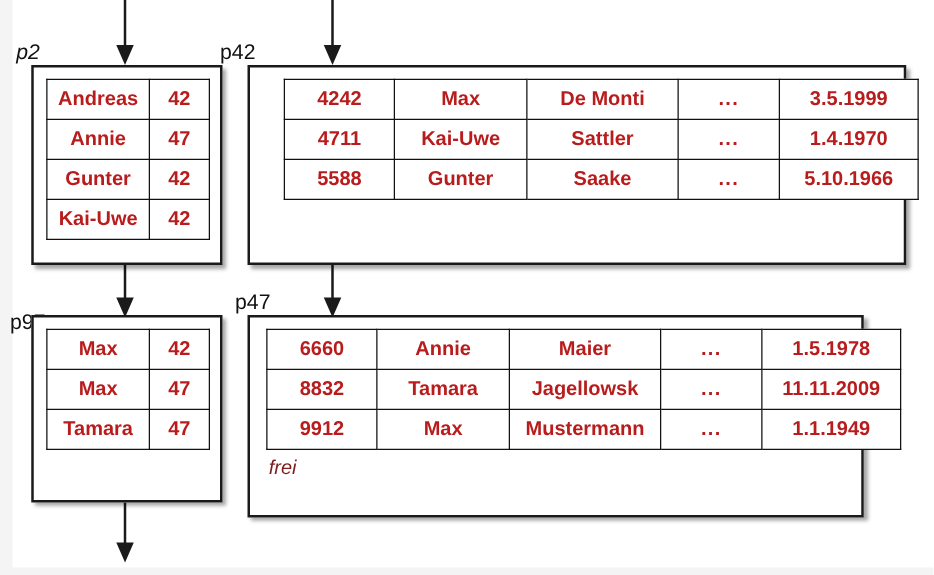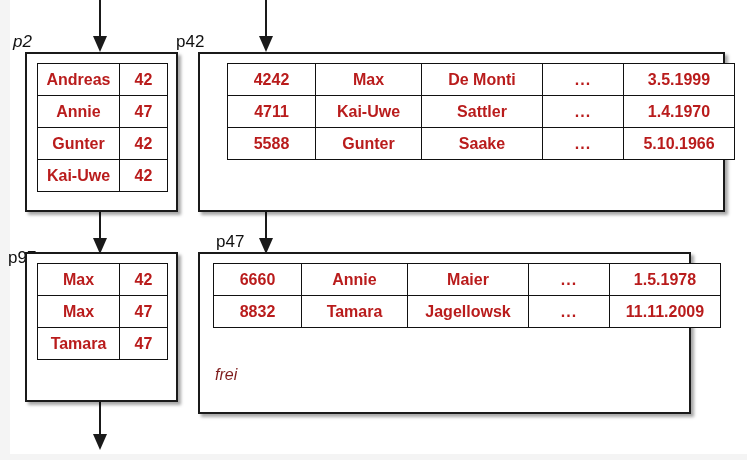--- a/index.html
+++ b/index.html
@@ -182,36 +182,43 @@
           <td>47</td>
         </tr>
         <tr>
           <td>Tamara</td>
           <td>47</td>
         </tr>
       </tbody>
     </table>
   </div>
 
-  <div class="pagelabel" style="left:188px; top:232px;margin-left:28px;">p47</div>
+  <div class="pagelabel" style="left:188px; top:232px;">p47</div>
   <div class="pagebox" style="left:198px; top:252px; width:493px; height:162px;">
     <table class="rectable" style="left:13px; top:9px; width:502px;">
       <tbody>
         <tr>
           <td style="width:87px;">6660</td>
           <td style="width:105px;">Annie</td>
           <td style="width:120px;">Maier</td>
           <td style="width:80px;" class="dots">...</td>
           <td style="width:110px;">1.5.1978</td>
         </tr>
         <tr>
           <td>8832</td>
           <td>Tamara</td>
           <td>Jagellowsk</td>
           <td class="dots">...</td>
           <td>11.11.2009</td>
         </tr>
+        <tr>
+          <td>9912</td>
+          <td>Max</td>
+          <td>Mustermann</td>
+          <td class="dots">...</td>
+          <td>1.1.1949</td>
+        </tr>
       </tbody>
     </table>
     <div class="frei" style="left:15px; top:112px;">frei</div>
   </div>
 
 </div>
 
 </body></html>

